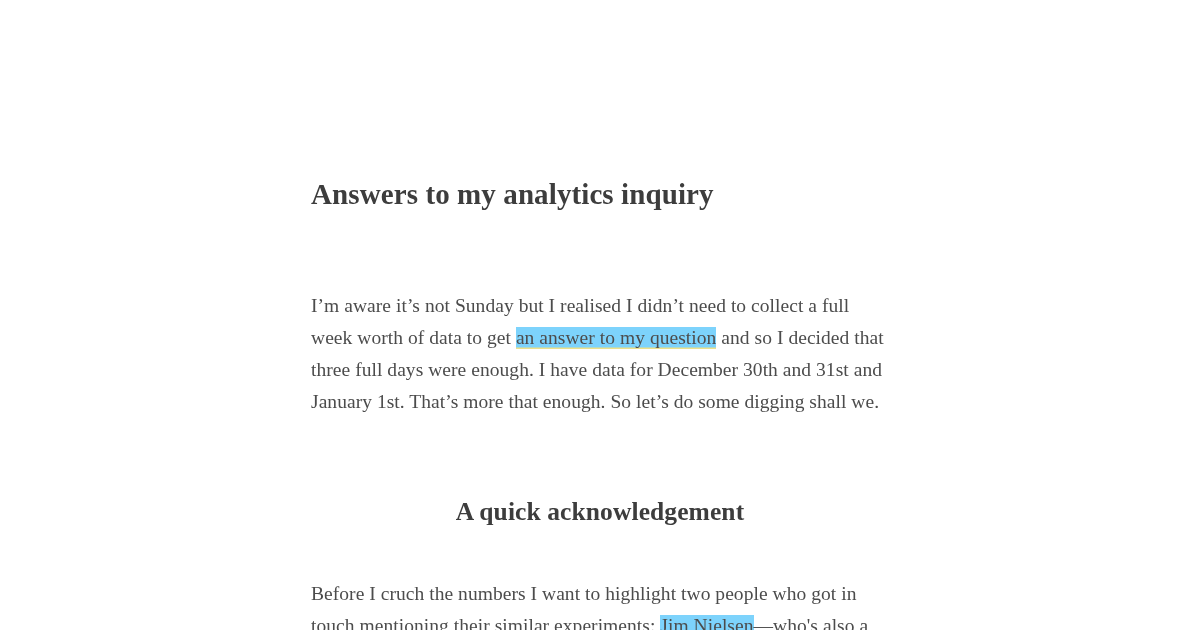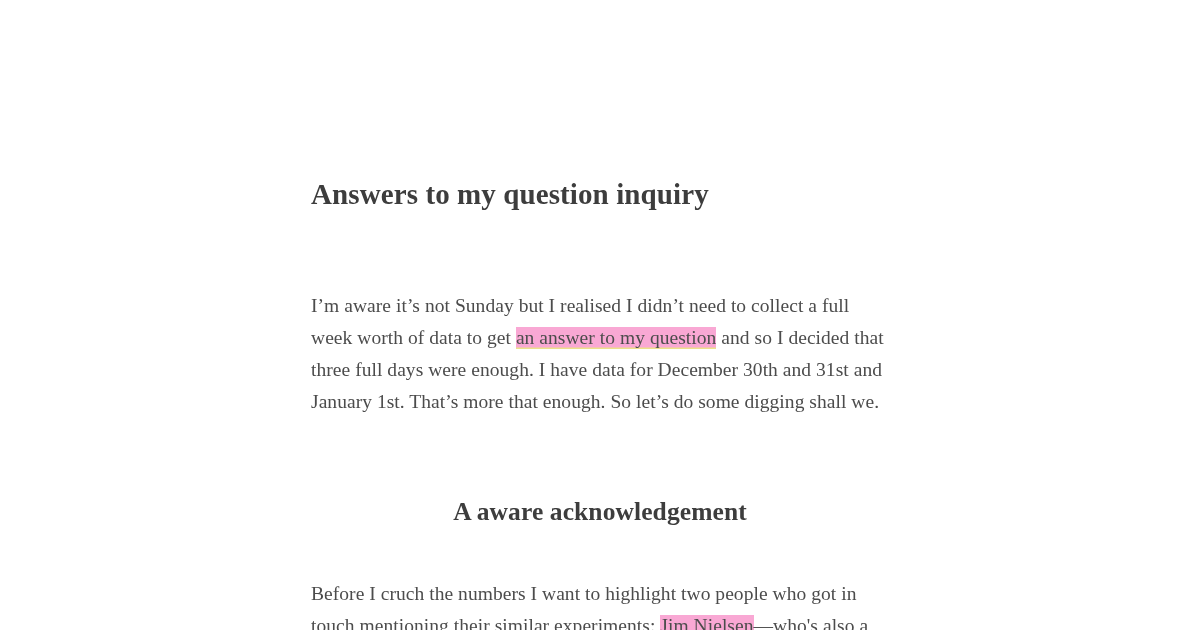--- a/index.html
+++ b/index.html
@@ -76,36 +76,36 @@
     font-size: 25.5px;
     font-weight: 700;
     line-height: 32px;
     color: #3d3d3d;
     letter-spacing: 0.1px;
   }
 
   a.hl {
     color: #4c4c4c;
     text-decoration: none;
-    background-color: #f9a8d4;
+    background-color: #7dd3fc;
     box-shadow: inset 0 -1.5px 0 0 #ece08a;
     padding-bottom: 1px;
     cursor: pointer;
   }
 </style>
 </head>
 <body>
 
 <div class="page">
 
   <article class="article">
 
-    <h1 class="post-title">Answers to my question inquiry</h1>
+    <h1 class="post-title">Answers to my analytics inquiry</h1>
 
     <p class="para para-intro"><span>I’m aware it’s not Sunday but I realised I didn’t need to collect a full week worth of data to get </span><a class="hl" href="#">an answer to my question</a><span> and so I decided that three full days were enough. I have data for December 30th and 31st and January 1st. That’s more that enough. So let’s do some digging shall we.</span></p>
 
-    <h2 class="section-heading">A aware acknowledgement</h2>
+    <h2 class="section-heading">A quick acknowledgement</h2>
 
     <p class="para para-ack"><span>Before I cruch the numbers I want to highlight two people who got in touch mentioning their similar experiments: </span><a class="hl" href="#">Jim Nielsen</a><span>—who's also a </span></p>
 
   </article>
 
 </div>
 
 </body></html>

